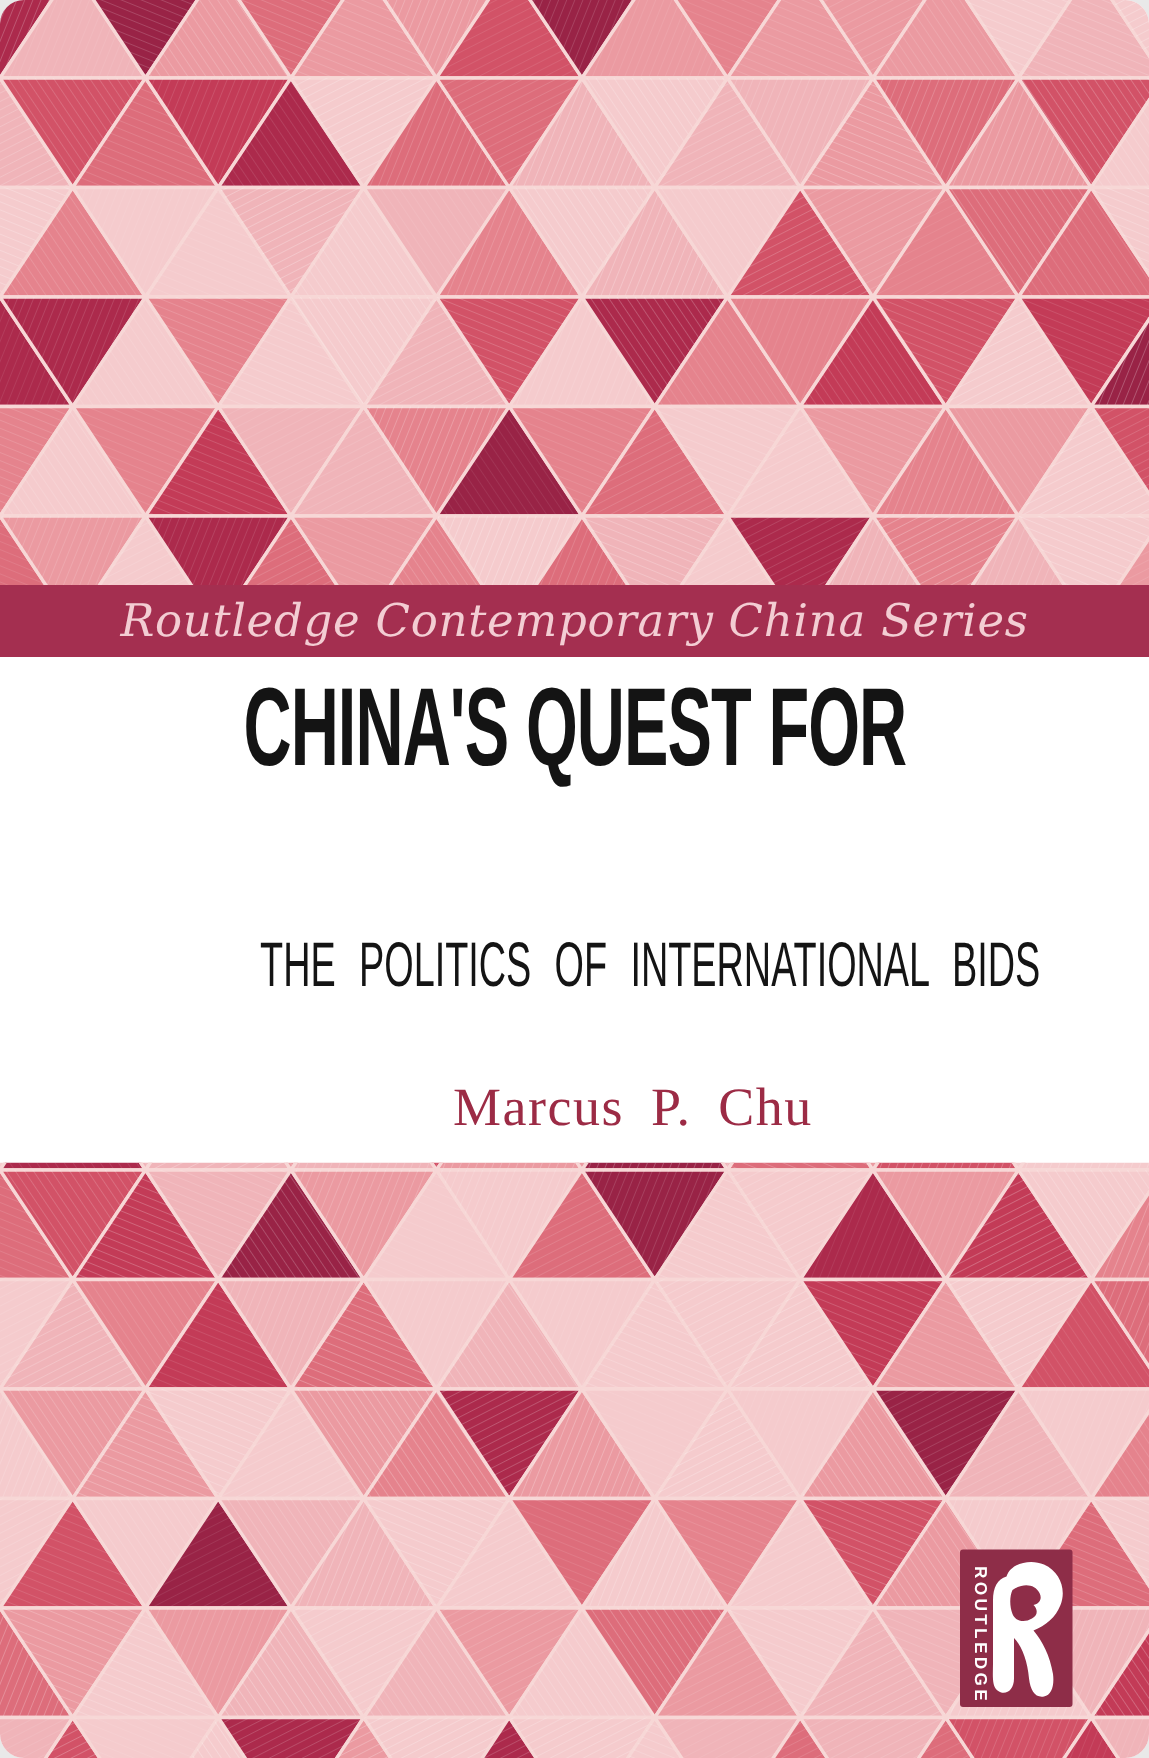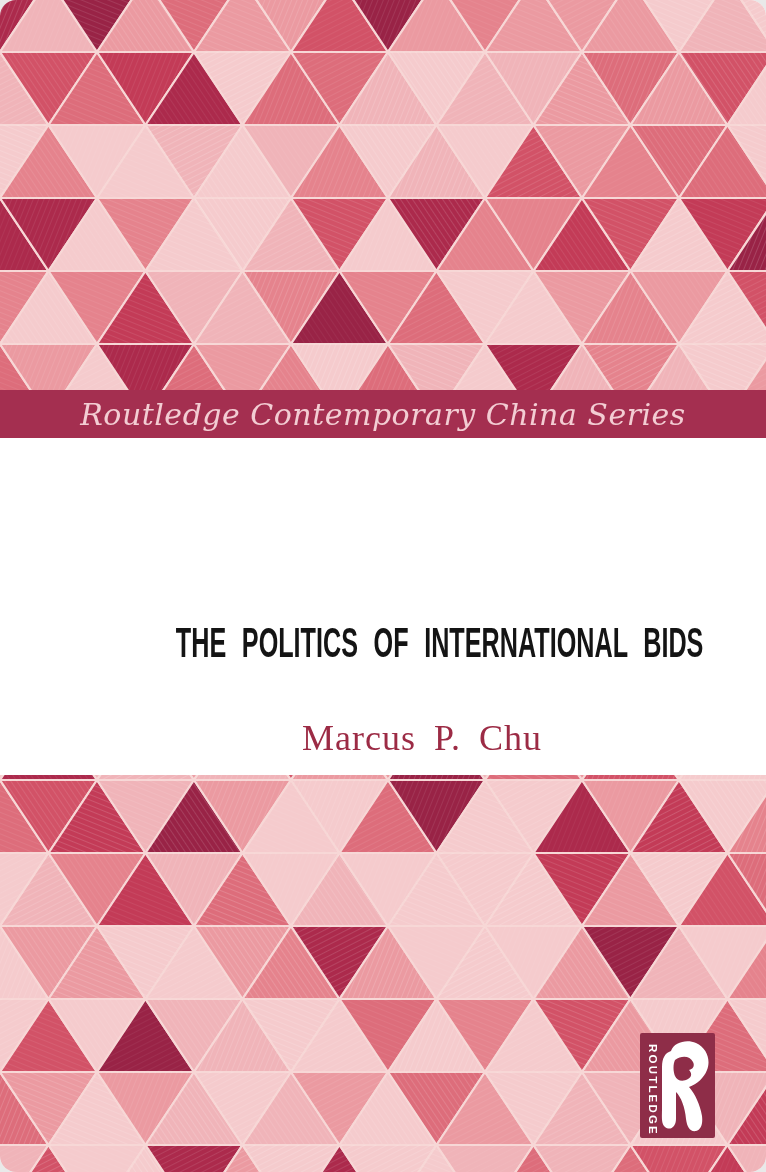--- a/index.html
+++ b/index.html
@@ -46,21 +46,21 @@
   }
   .title-line > span{
     display:inline-block;
     transform:scaleX(.60);
     transform-origin:center;
     letter-spacing:-1px;
   }
   #title-block{position:absolute;top:10px;left:0;width:100%;}
   #subtitle{
     position:absolute;top:182px;left:0;width:100%;
-    font-weight:700;font-size:42px;line-height:46px;
+    font-weight:400;font-size:42px;line-height:46px;
     color:var(--title-text,#141414);
     white-space:nowrap;
   }
   #subtitle > span{
     display:inline-block;
     transform:scaleX(.60);
     transform-origin:center;
     letter-spacing:0;
     word-spacing:.34em;
   }
@@ -366,20 +366,21 @@
         <polygon points="873,344 970,344 921.5,417" fill="url(#ht2)" opacity="0.16"></polygon>
       </svg>
     </div>
 
   <div id="series-banner">
     <span class="banner-text">Routledge Contemporary China Series</span>
   </div>
 
   <div id="title-section">
     <div id="title-block">
+      <span class="title-line"><span>CHINA'S QUEST FOR</span></span>
     </div>
     <div id="subtitle"><span>THE POLITICS OF INTERNATIONAL BIDS</span></div>
     <div id="author">Marcus P. Chu</div>
   </div>
 
   <div id="pattern-bottom" class="pattern">
       <svg width="766" height="397" viewBox="0 0 766 397" preserveAspectRatio="none">
         <defs>
           <pattern id="hb0" width="5" height="5" patternUnits="userSpaceOnUse" patternTransform="rotate(22)">
             <path d="M0 0 L0 5" stroke="#ffffff" stroke-width="1.2"></path>

